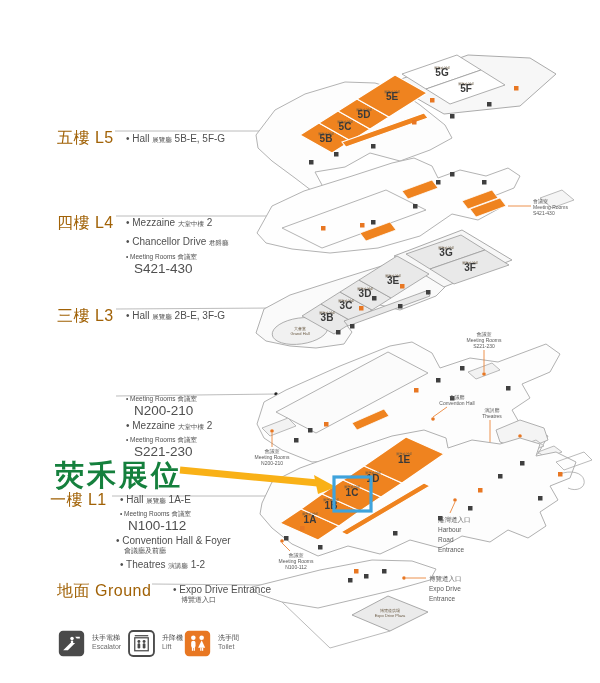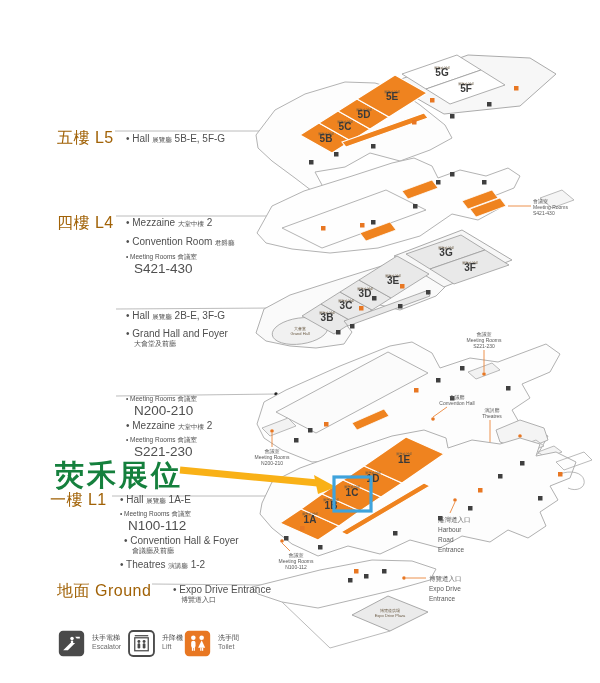--- a/index.html
+++ b/index.html
@@ -291,33 +291,33 @@
   </div>
 
   <div class="abs floor-title" style="left:57px;top:213px">
     <span>四樓</span>
     <span>L4</span>
   </div>
   <div class="abs bullet" style="left:126px;top:217px">
     <span>Mezzaine</span> <span class="zh">大堂中樓</span> <span>2</span>
   </div>
   <div class="abs bullet" style="left:126px;top:236px">
-    <span>Convention Room</span> <span class="zh">君爵廳</span>
+    <span>Chancellor Drive</span> <span class="zh">君爵廳</span>
   </div>
   <div class="abs" style="left:126px;top:253px">
     <div class="bullet tinyrow"><span>Meeting Rooms</span> <span>會議室</span></div>
     <div class="numline">S421-430</div>
   </div>
 
+  <div class="abs floor-title" style="left:57px;top:306px">
+    <span>三樓</span>
+    <span>L3</span>
+  </div>
   <div class="abs bullet" style="left:126px;top:310px">
     <span>Hall</span> <span class="zh">展覽廳</span> <span>2B-E, 3F-G</span>
-  </div>
-  <div class="abs" style="left:126px;top:328px">
-    <div class="bullet"><span>Grand Hall and Foyer</span></div>
-    <div class="subzh">大會堂及前廳</div>
   </div>
 
   <div class="abs" style="left:126px;top:395px">
     <div class="bullet tinyrow"><span>Meeting Rooms</span> <span>會議室</span></div>
     <div class="numline">N200-210</div>
   </div>
   <div class="abs bullet" style="left:126px;top:420px">
     <span>Mezzaine</span> <span class="zh">大堂中樓</span> <span>2</span>
   </div>
   <div class="abs" style="left:126px;top:436px">
@@ -331,21 +331,21 @@
     <span>一樓</span>
     <span>L1</span>
   </div>
   <div class="abs bullet" style="left:120px;top:494px">
     <span>Hall</span> <span class="zh">展覽廳</span> <span>1A-E</span>
   </div>
   <div class="abs" style="left:120px;top:510px">
     <div class="bullet tinyrow"><span>Meeting Rooms</span> <span>會議室</span></div>
     <div class="numline">N100-112</div>
   </div>
-  <div class="abs" style="left:124px;top:535px">
+  <div class="abs" style="left:116px;top:535px">
     <div class="bullet"><span>Convention Hall &amp; Foyer</span></div>
     <div class="subzh">會議廳及前廳</div>
   </div>
   <div class="abs bullet" style="left:120px;top:559px">
     <span>Theatres</span> <span class="zh">演講廳</span> <span>1-2</span>
   </div>
 
   <div class="abs" style="left:173px;top:584px">
     <div class="bullet"><span>Expo Drive Entrance</span></div>
     <div class="subzh">博覽道入口</div>

